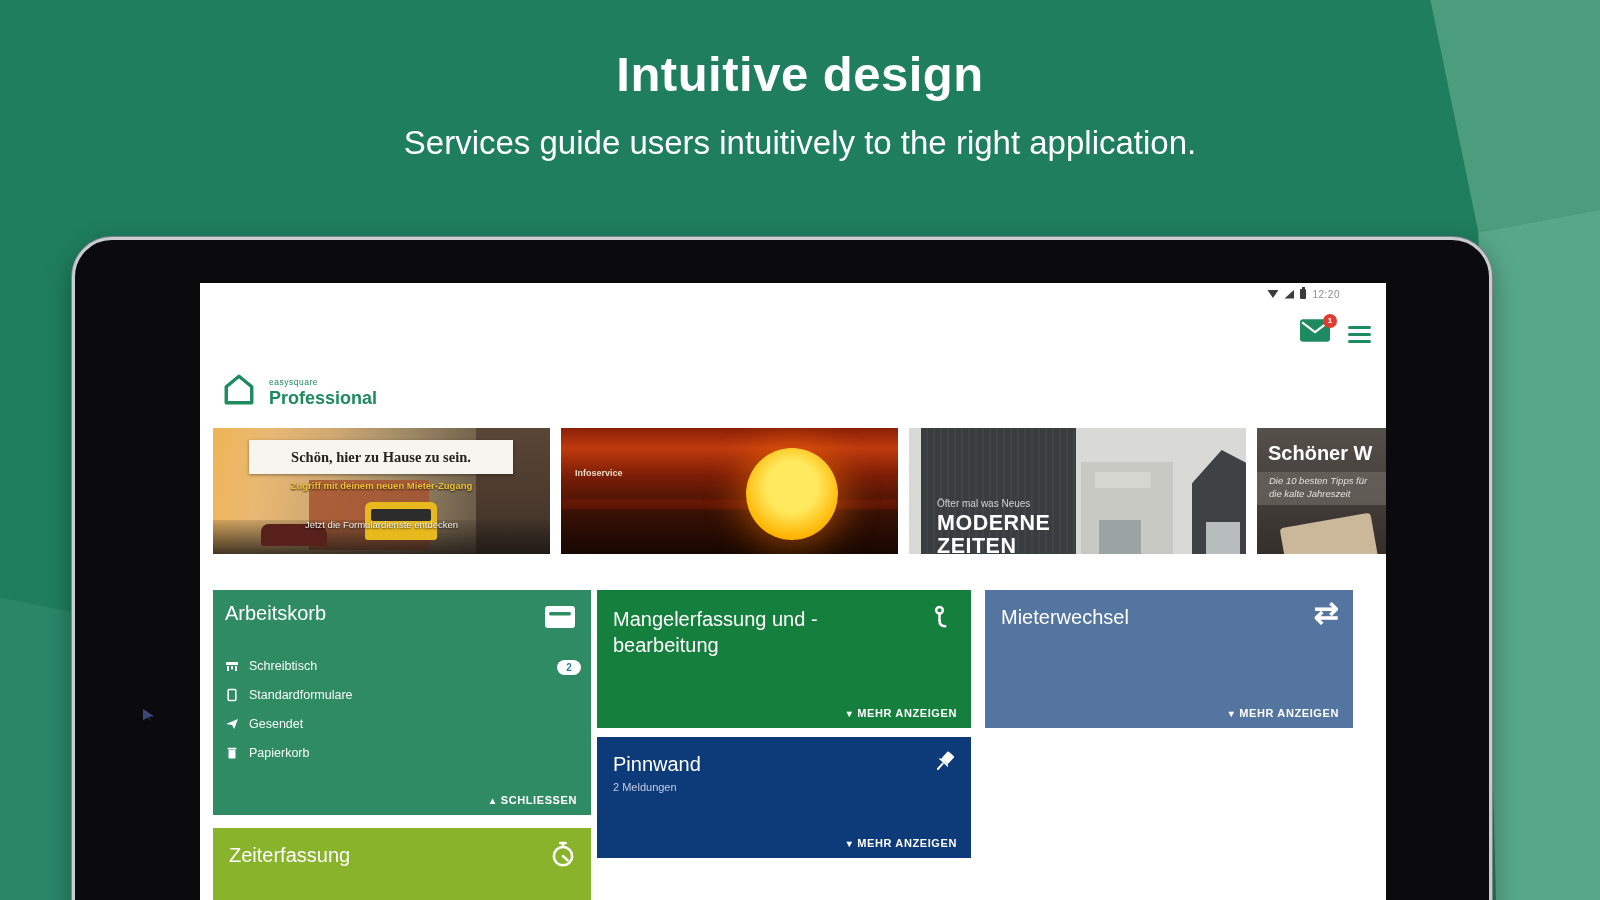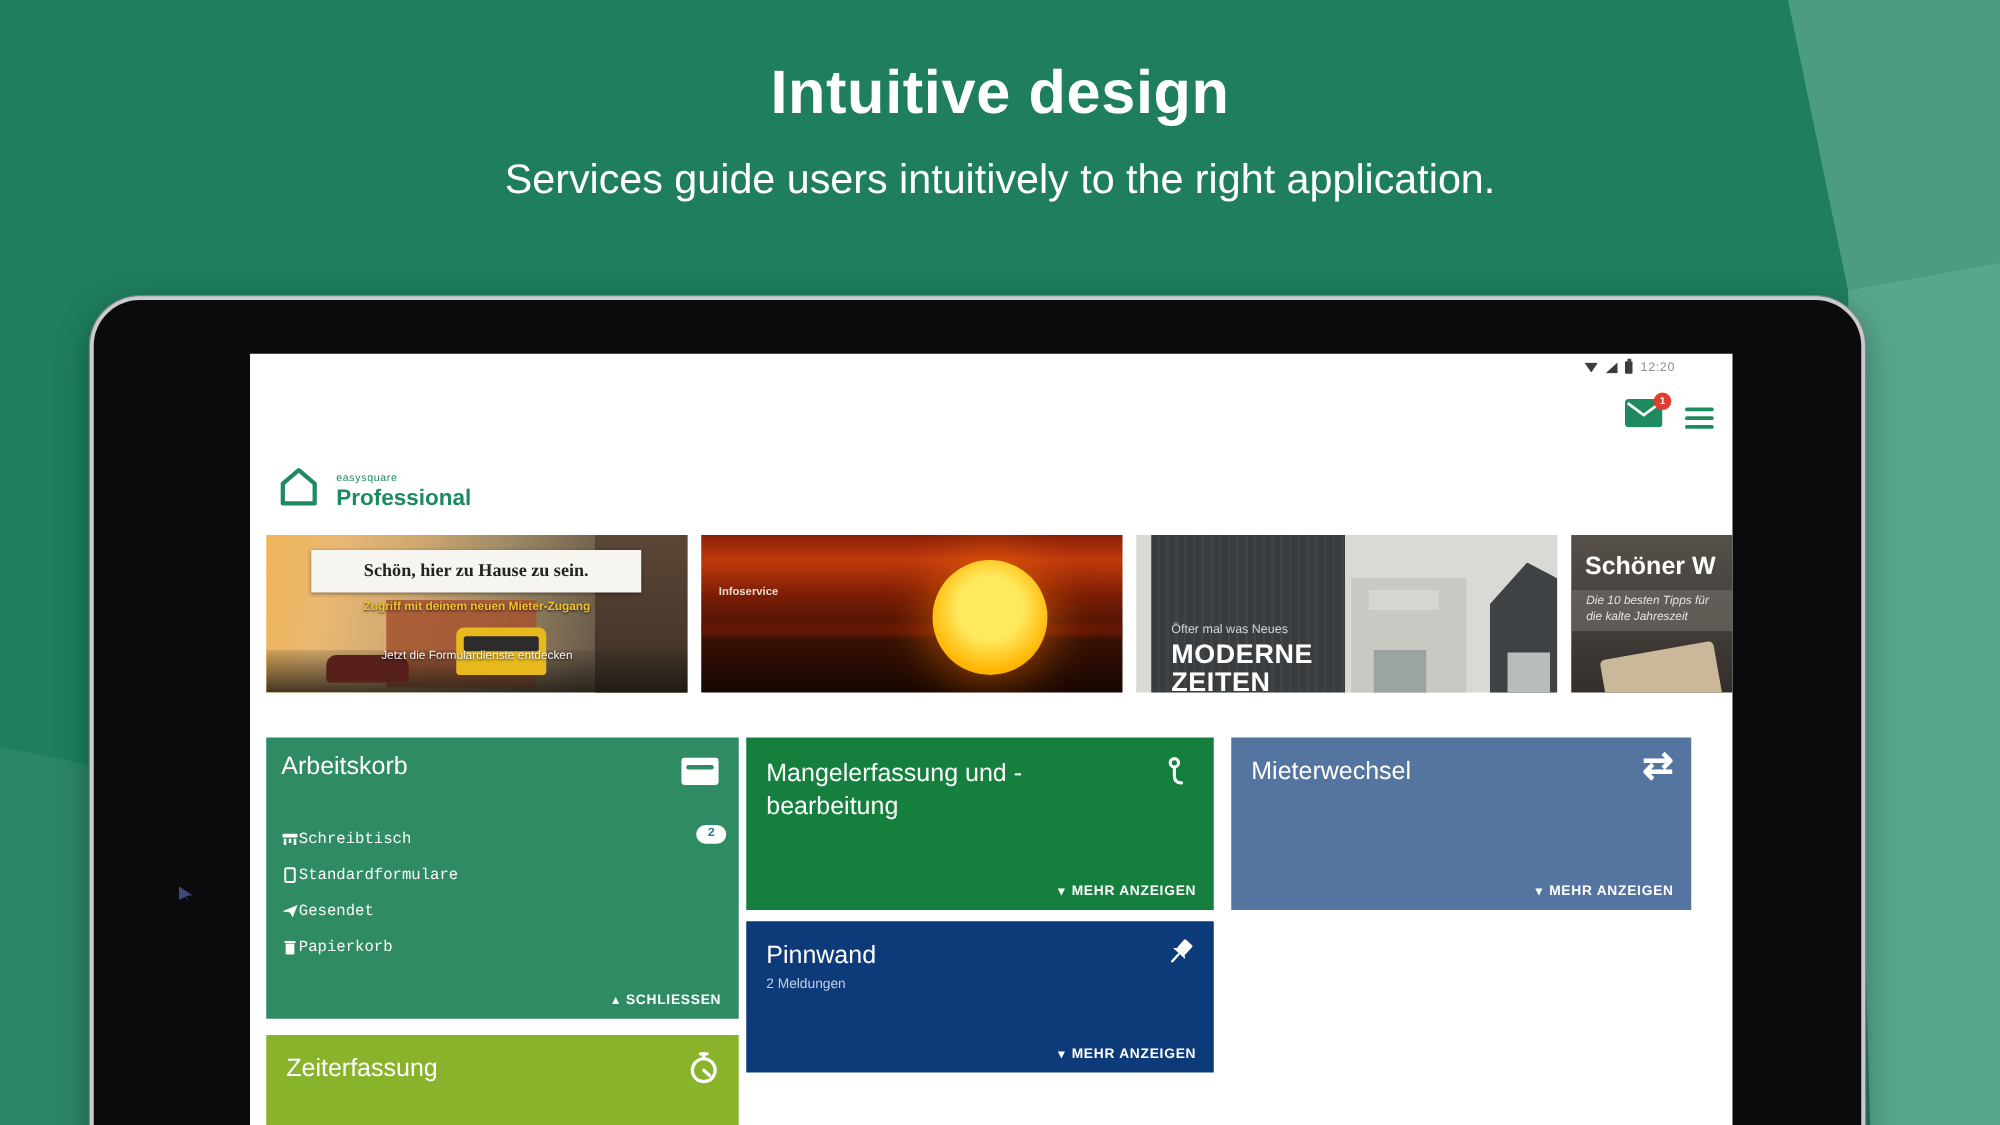--- a/index.html
+++ b/index.html
@@ -90,21 +90,21 @@
   .sw-chair { position:absolute; left:28px; top:92px; width:92px; height:70px; background:#cbb89b; transform:rotate(-10deg); border-radius:4px; }
 
   
   .card { position:absolute; color:#fff; cursor:pointer; }
   .card-title { font-size:20px; font-weight:normal; }
   .more-link { position:absolute; right:14px; bottom:9px; font-size:11px; font-weight:bold; letter-spacing:.6px; display:flex; align-items:center; gap:5px; }
   .chev { font-size:10px; }
 
   .c-arbeitskorb { left:13px; top:307px; width:378px; height:225px; background:#2f8b63; padding:12px; }
   .ak-rows { margin-top:34px; display:flex; flex-direction:column; gap:10px; }
-  .ak-row { display:flex; align-items:flex-end; height:19px; position:relative;font-family:Liberation Mono, monospace; }
+  .ak-row { display:flex; align-items:flex-start; gap:10px; height:19px; position:relative; }
   .ak-row .lbl { font-size:12.5px; color:rgba(255,255,255,.96); }
   .ak-badge { position:absolute; right:-2px; top:1px; background:#fff; color:#2a7fa0; font-size:10px; font-weight:bold;
               min-width:24px; height:15px; border-radius:8px; text-align:center; line-height:15px; }
   .ak-inbox { position:absolute; right:16px; top:16px; }
 
   .c-mangel { left:397px; top:307px; width:374px; height:138px; background:#15803d; padding:16px; }
   .c-mangel .card-title { width:250px; line-height:1.3; }
   .c-mangel .tool-icon { position:absolute; right:18px; top:14px; }
 
   .c-mieter { left:785px; top:307px; width:368px; height:138px; background:#54759f; padding:16px; }

